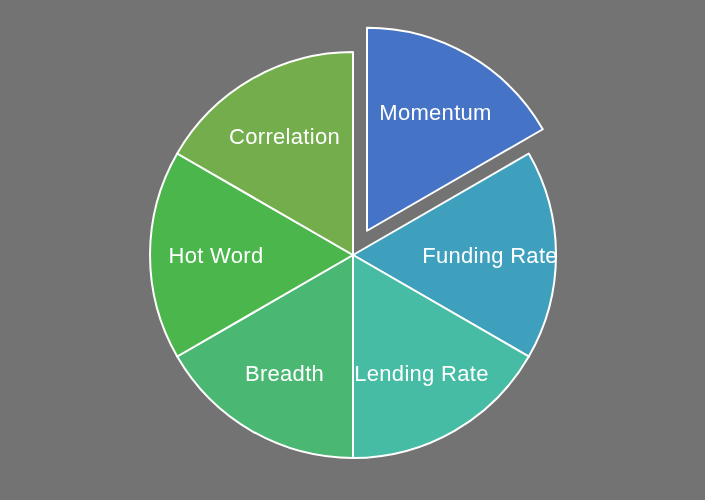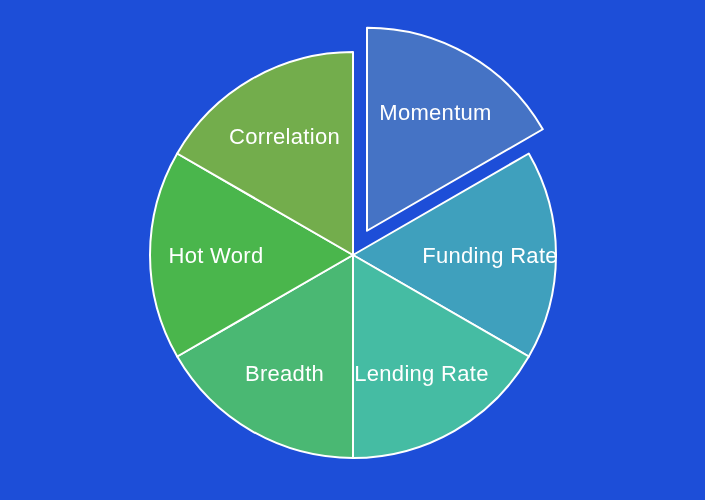--- a/index.html
+++ b/index.html
@@ -5,21 +5,21 @@
   html, body {
     margin: 0;
     padding: 0;
     background: #ffffff;
     font-family: "Liberation Sans", sans-serif;
   }
   .canvas {
     position: relative;
     width: 705px;
     height: 500px;
-    background: #1d4ed8;
+    background: #737373;
     overflow: hidden;
   }
   svg { display: block; }
   .slice-label {
     font-family: "Liberation Sans", sans-serif;
     font-size: 22px;
     font-weight: 400;
     letter-spacing: 0.3px;
   }
 </style>

